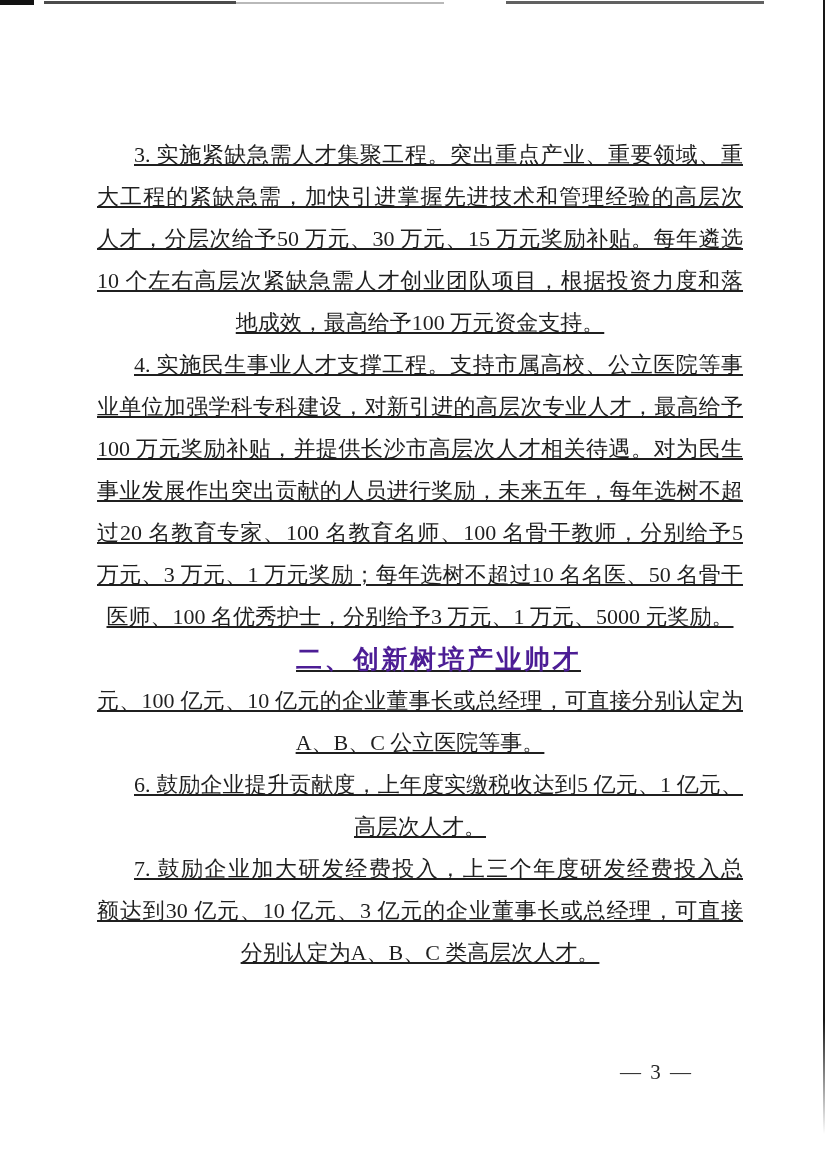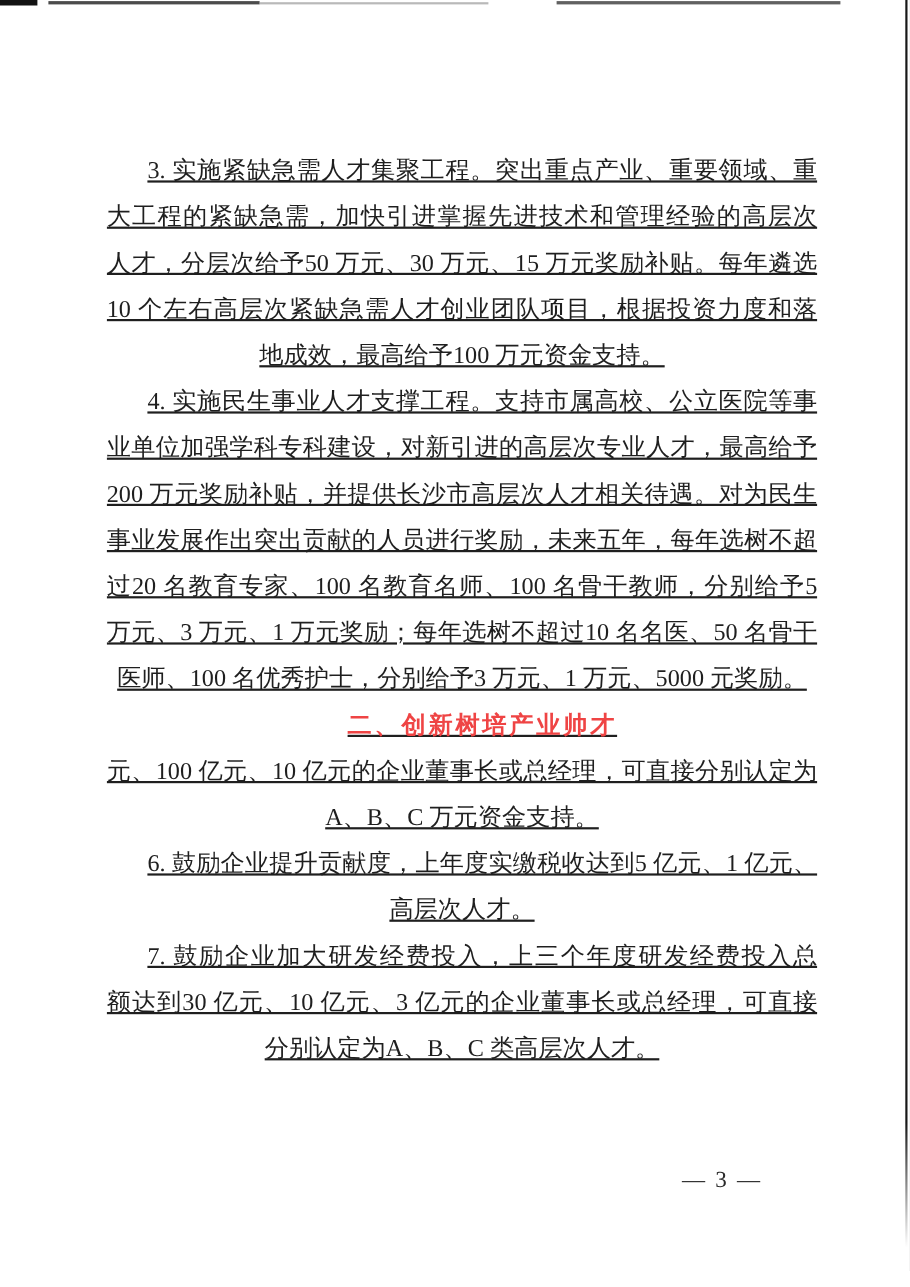--- a/index.html
+++ b/index.html
@@ -25,23 +25,23 @@
   }
   .fill {
     text-align:justify;
     text-align-last:justify;
     text-justify:inter-character;
   }
   .indent { text-indent:37px; }
   .heading {
     font-family:"Liberation Sans","DejaVu Sans",sans-serif;
     font-weight:bold;
-    font-size:22px;
+    font-size:26px;
     letter-spacing:2.5px;
-    color:#ef4444;
+    color:#4c1d95;
   }
   .page-number {
     position:absolute;
     top:1060px; left:620px;
     font-size:21px;
     letter-spacing:2px;
     white-space:pre;
     color:#2a2a2a;
   }
   
@@ -72,32 +72,32 @@
       <div class="line fill indent">3. 实施紧缺急需人才集聚工程。突出重点产业、重要领域、重</div>
       <div class="line fill">大工程的紧缺急需，加快引进掌握先进技术和管理经验的高层次</div>
       <div class="line fill">人才，分层次给予50 万元、30 万元、15 万元奖励补贴。每年遴选</div>
       <div class="line fill">10 个左右高层次紧缺急需人才创业团队项目，根据投资力度和落</div>
       <div class="line">地成效，最高给予100 万元资金支持。</div>
     </div>
 
     <div>
       <div class="line fill indent">4. 实施民生事业人才支撑工程。支持市属高校、公立医院等事</div>
       <div class="line fill">业单位加强学科专科建设，对新引进的高层次专业人才，最高给予</div>
-      <div class="line fill">200 万元奖励补贴，并提供长沙市高层次人才相关待遇。对为民生</div>
+      <div class="line fill">100 万元奖励补贴，并提供长沙市高层次人才相关待遇。对为民生</div>
       <div class="line fill">事业发展作出突出贡献的人员进行奖励，未来五年，每年选树不超</div>
       <div class="line fill">过20 名教育专家、100 名教育名师、100 名骨干教师，分别给予5</div>
       <div class="line fill">万元、3 万元、1 万元奖励；每年选树不超过10 名名医、50 名骨干</div>
       <div class="line">医师、100 名优秀护士，分别给予3 万元、1 万元、5000 元奖励。</div>
     </div>
 
     <div class="line heading indent">二、创新树培产业帅才</div>
 
     <div>
       <div class="line fill">元、100 亿元、10 亿元的企业董事长或总经理，可直接分别认定为</div>
-      <div class="line">A、B、C 万元资金支持。</div>
+      <div class="line">A、B、C 公立医院等事。</div>
     </div>
 
     <div>
       <div class="line fill indent">6. 鼓励企业提升贡献度，上年度实缴税收达到5 亿元、1 亿元、</div>
       <div class="line">高层次人才。</div>
     </div>
 
     <div>
       <div class="line fill indent">7. 鼓励企业加大研发经费投入，上三个年度研发经费投入总</div>
       <div class="line fill">额达到30 亿元、10 亿元、3 亿元的企业董事长或总经理，可直接</div>

